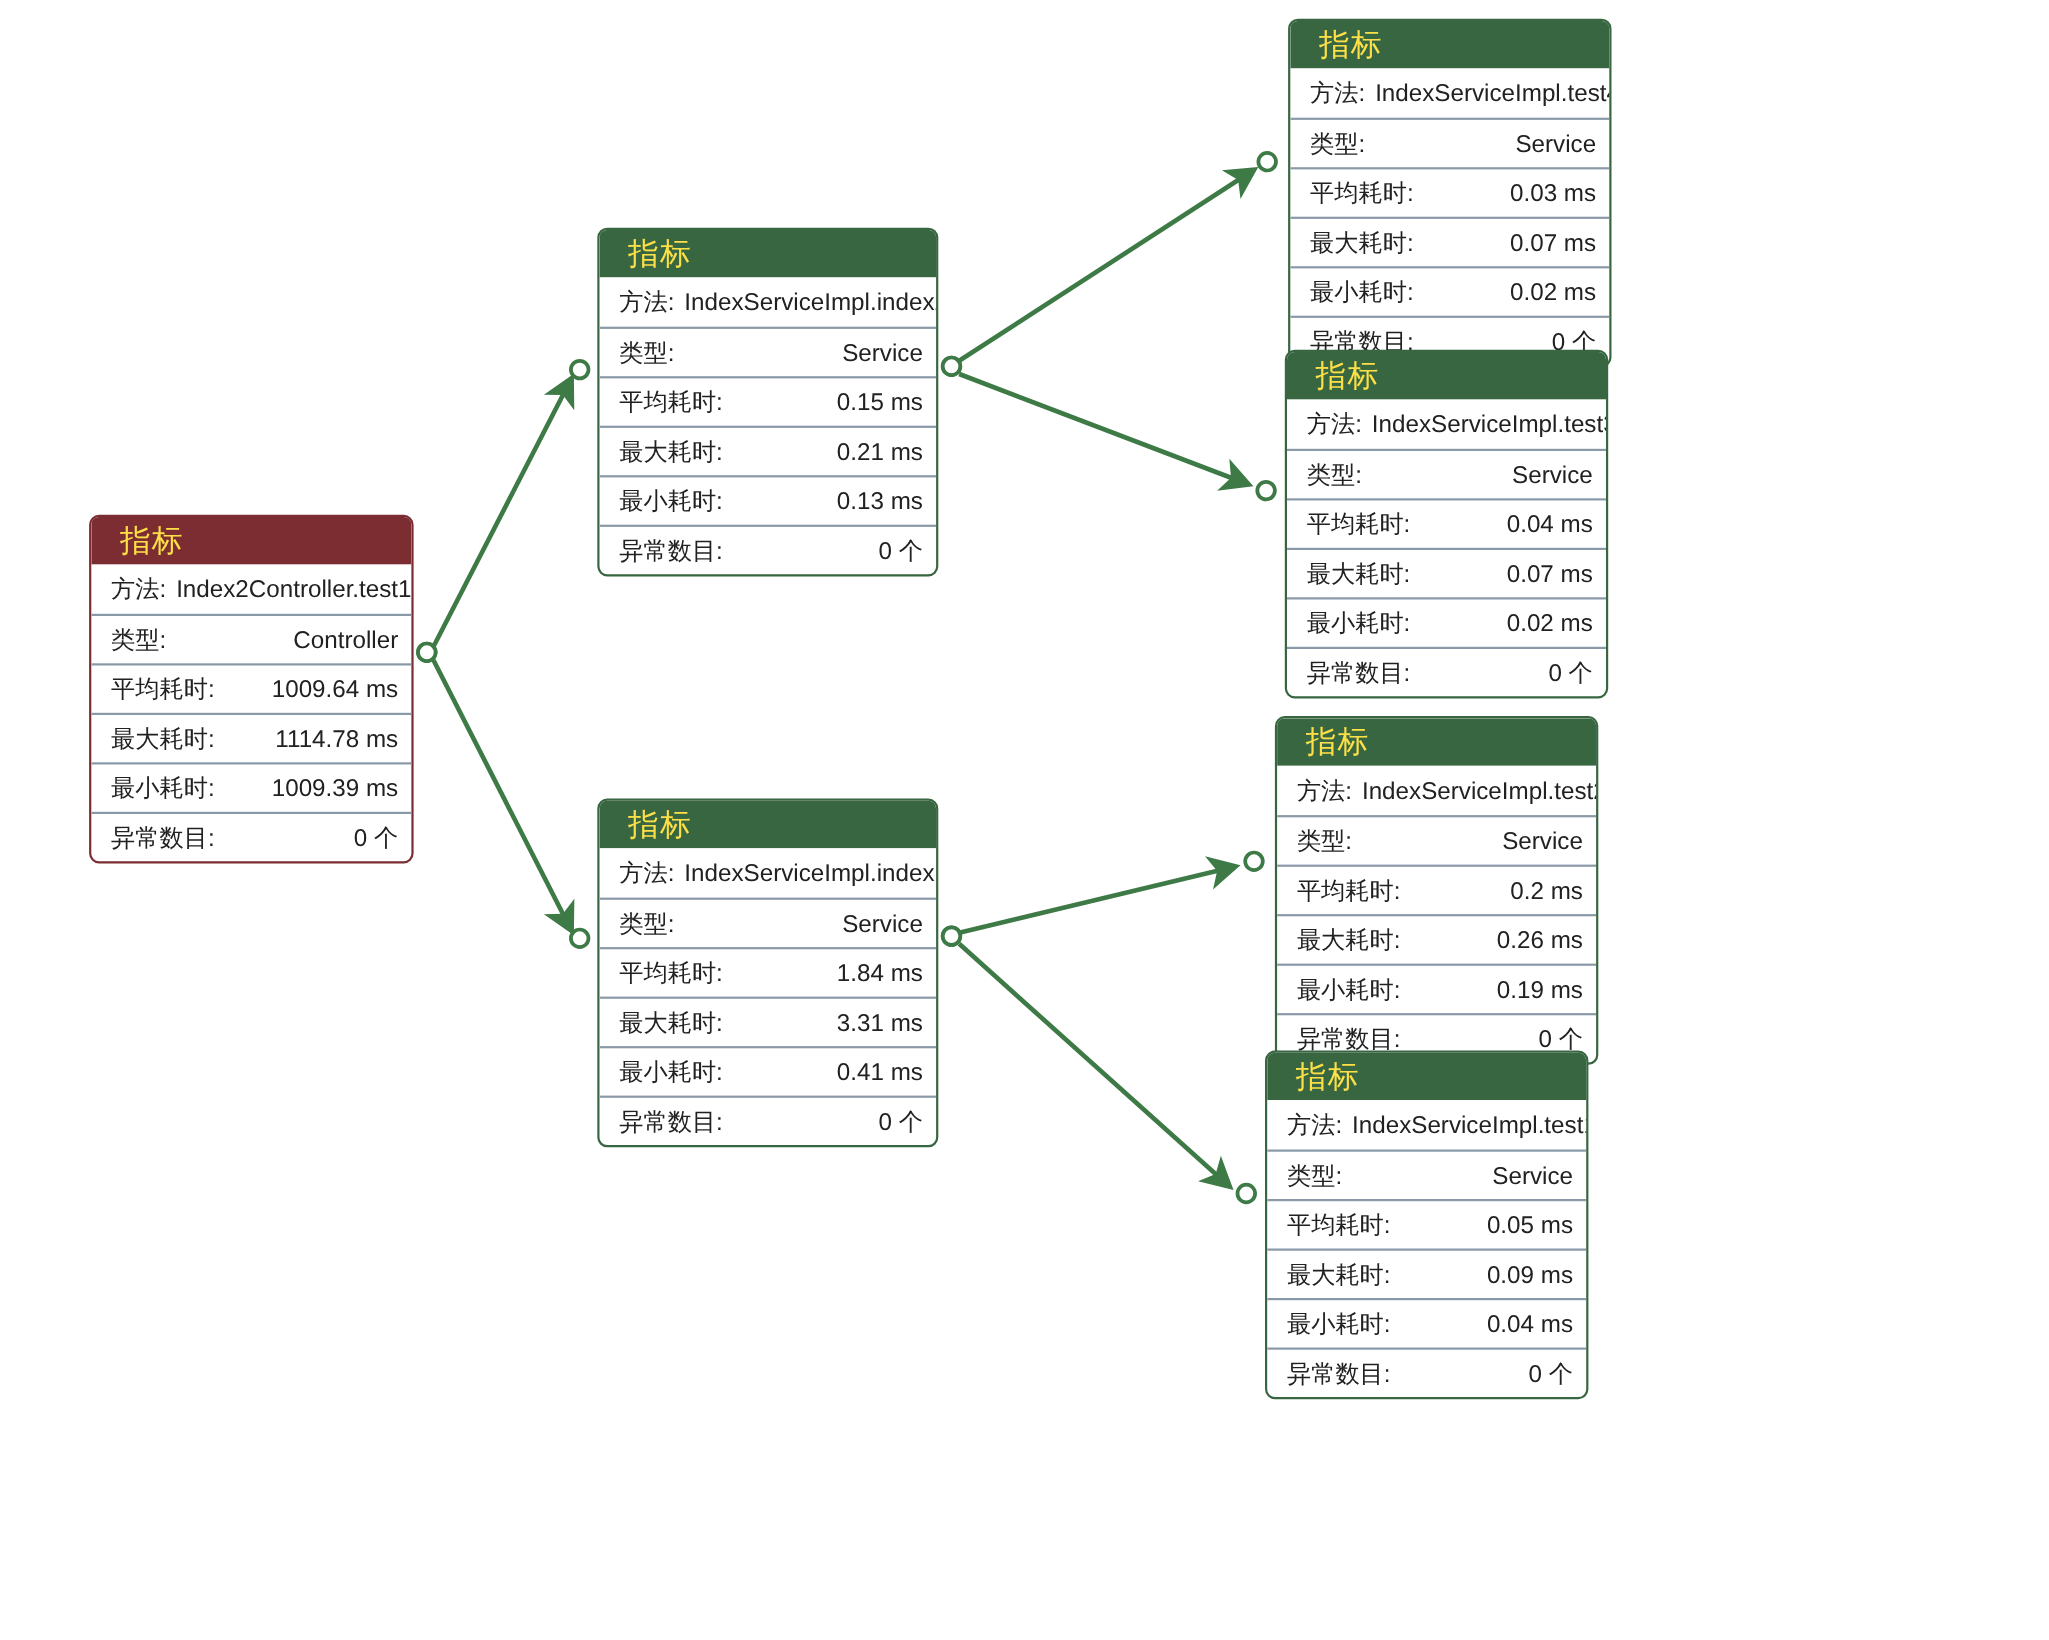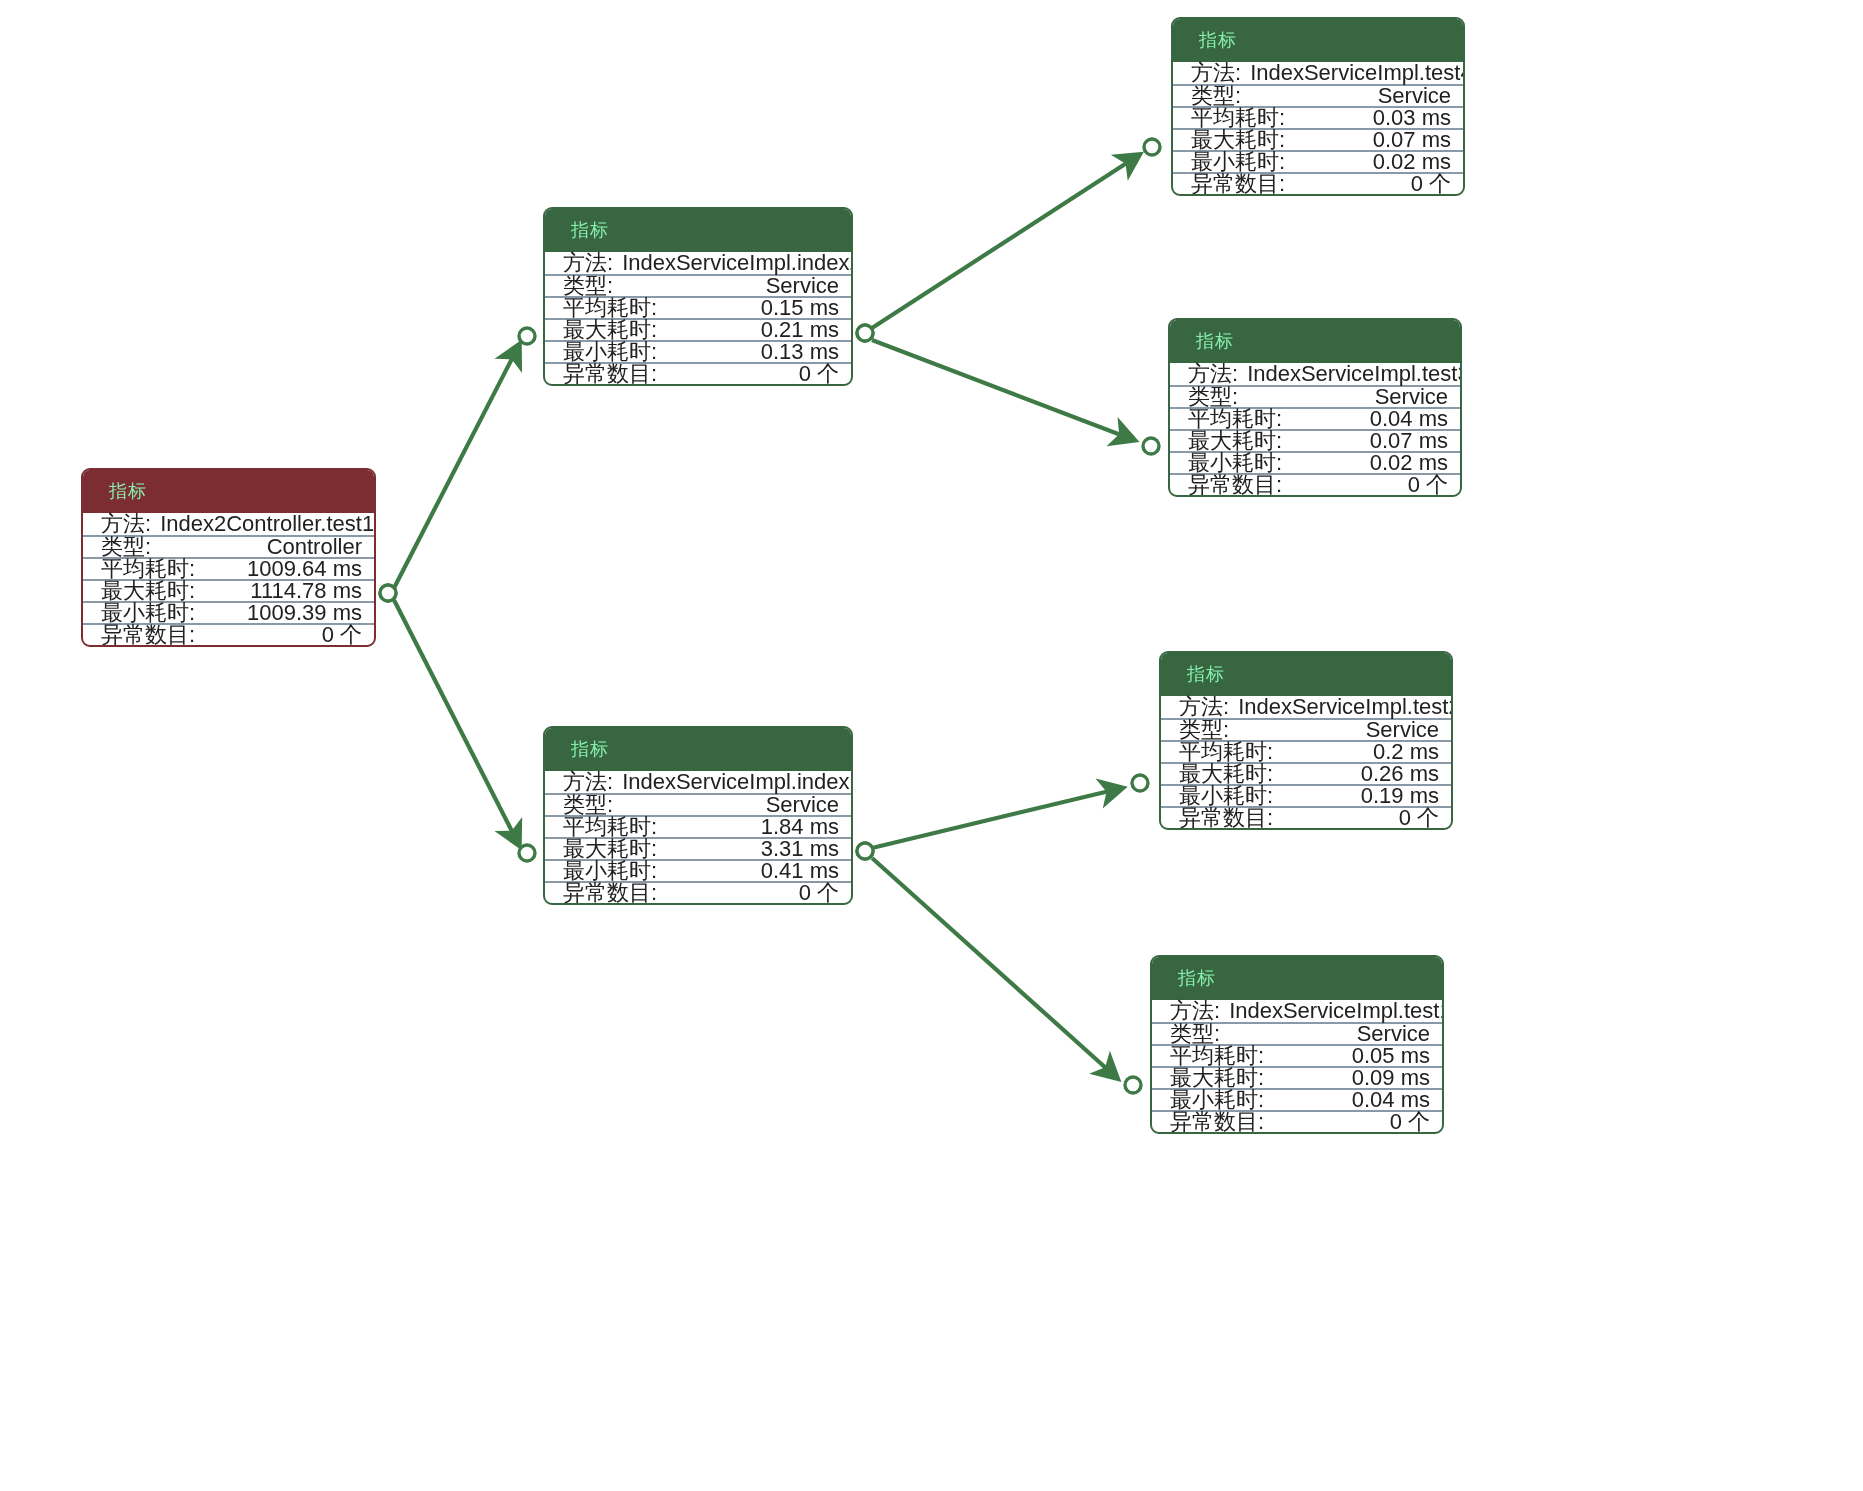--- a/index.html
+++ b/index.html
@@ -36,36 +36,36 @@
     border: 2px solid #376640;
   }
   .node.red {
     border: 2px solid #7B2D32;
   }
   .node-header {
     box-sizing: border-box;
     height: 43px;
     line-height: 43px;
     padding-left: 26px;
-    color: #86efac;
-    font-size: 18px;
+    color: #fde047;
+    font-size: 28px;
     letter-spacing: 1px;
   }
   .node.green .node-header {
     background: #376640;
   }
   .node.red .node-header {
     background: #7B2D32;
   }
   .node-rows {
     padding: 0 0 0 0;
   }
   .row {
     box-sizing: border-box;
-    height: 22px;
+    height: 45px;
     display: flex;
     align-items: center;
     padding: 0 12px 0 18px;
     font-size: 22px;
     color: #212121;
     white-space: nowrap;
   }
   .row + .row {
     border-top: 2px solid #8a99a8;
     justify-content: space-between;

